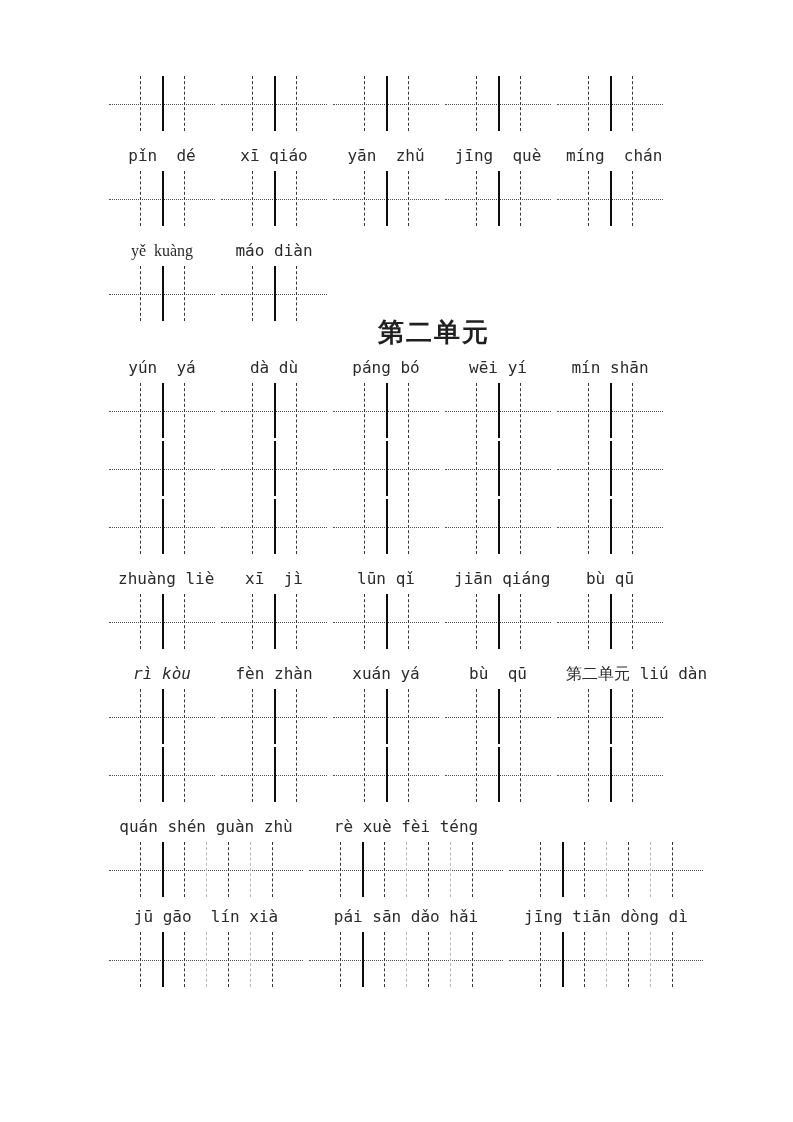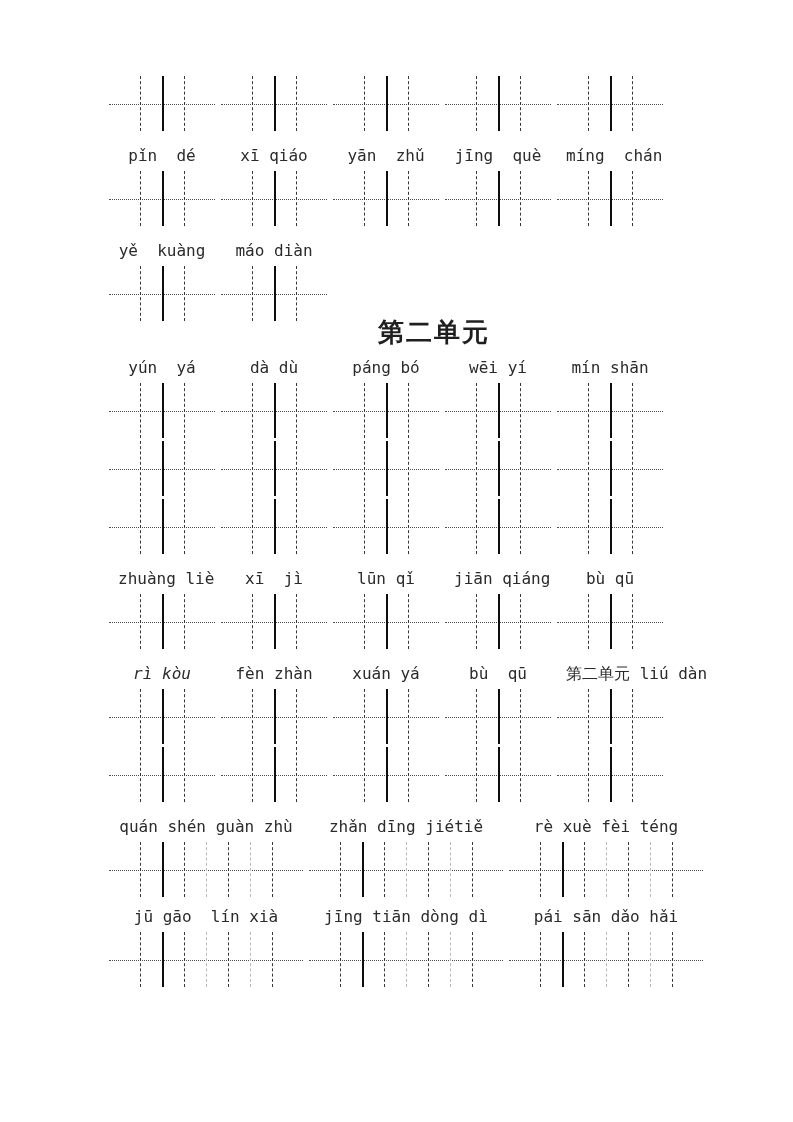--- a/index.html
+++ b/index.html
@@ -144,21 +144,21 @@
           <div class="vl vl-solid" style="left: 50%;"></div>
           <div class="vl vl-mid" style="left: 75%;"></div>
         </div>
         <div class="gbox" style="width: 88px;">
           <div class="vl vl-mid" style="left: 25%;"></div>
           <div class="vl vl-solid" style="left: 50%;"></div>
           <div class="vl vl-mid" style="left: 75%;"></div>
         </div>
       </div>
       <div class="row pinyin-row">
-        <span class="pinyin-word" style="width: 88px;">yě  kuàng</span>
+        <span class="pinyin-word" style="width: 88px; font-family: Liberation Serif, serif;">yě  kuàng</span>
         <span class="pinyin-word" style="width: 88px;">máo diàn</span>
       </div>
       <div class="row box-row">
         <div class="gbox" style="width: 88px;">
           <div class="vl vl-mid" style="left: 25%;"></div>
           <div class="vl vl-solid" style="left: 50%;"></div>
           <div class="vl vl-mid" style="left: 75%;"></div>
         </div>
         <div class="gbox" style="width: 88px;">
           <div class="vl vl-mid" style="left: 25%;"></div>
@@ -349,21 +349,20 @@
           <div class="vl vl-mid" style="left: 75%;"></div>
         </div>
         <div class="gbox" style="width: 88px;">
           <div class="vl vl-mid" style="left: 25%;"></div>
           <div class="vl vl-solid" style="left: 50%;"></div>
           <div class="vl vl-mid" style="left: 75%;"></div>
         </div>
       </div>
       <div class="row pinyin-row">
         <span class="pinyin-word" style="width: 176px;">quán shén guàn zhù</span>
-        <span class="pinyin-word" style="width: 176px;">zhǎn dīng jiétiě</span>
         <span class="pinyin-word" style="width: 176px;">rè xuè fèi téng</span>
       </div>
       <div class="row box-row">
         <div class="gbox" style="width: 176px;">
           <div class="vl vl-mid" style="left: 12.5%;"></div>
           <div class="vl vl-solid" style="left: 25%;"></div>
           <div class="vl vl-mid" style="left: 37.5%;"></div>
           <div class="vl vl-faint" style="left: 50%;"></div>
           <div class="vl vl-mid" style="left: 62.5%;"></div>
           <div class="vl vl-faint" style="left: 75%;"></div>
@@ -383,22 +382,22 @@
           <div class="vl vl-solid" style="left: 25%;"></div>
           <div class="vl vl-mid" style="left: 37.5%;"></div>
           <div class="vl vl-faint" style="left: 50%;"></div>
           <div class="vl vl-mid" style="left: 62.5%;"></div>
           <div class="vl vl-faint" style="left: 75%;"></div>
           <div class="vl vl-mid" style="left: 87.5%;"></div>
         </div>
       </div>
       <div class="row pinyin-row">
         <span class="pinyin-word" style="width: 176px;">jū gāo  lín xià</span>
+        <span class="pinyin-word" style="width: 176px;">pái sān dǎo hǎi</span>
         <span class="pinyin-word" style="width: 176px;">jīng tiān dòng dì</span>
-        <span class="pinyin-word" style="width: 176px;">pái sān dǎo hǎi</span>
       </div>
       <div class="row box-row">
         <div class="gbox" style="width: 176px;">
           <div class="vl vl-mid" style="left: 12.5%;"></div>
           <div class="vl vl-solid" style="left: 25%;"></div>
           <div class="vl vl-mid" style="left: 37.5%;"></div>
           <div class="vl vl-faint" style="left: 50%;"></div>
           <div class="vl vl-mid" style="left: 62.5%;"></div>
           <div class="vl vl-faint" style="left: 75%;"></div>
           <div class="vl vl-mid" style="left: 87.5%;"></div>

